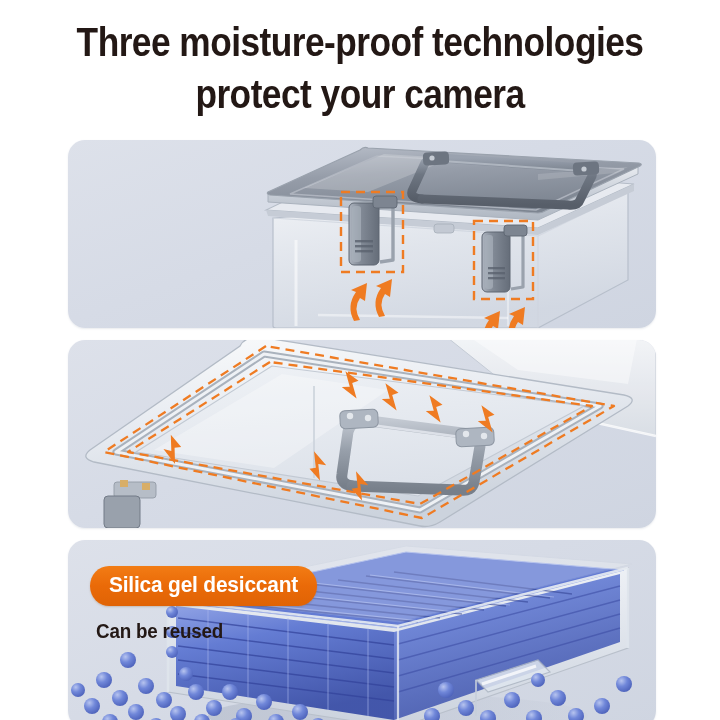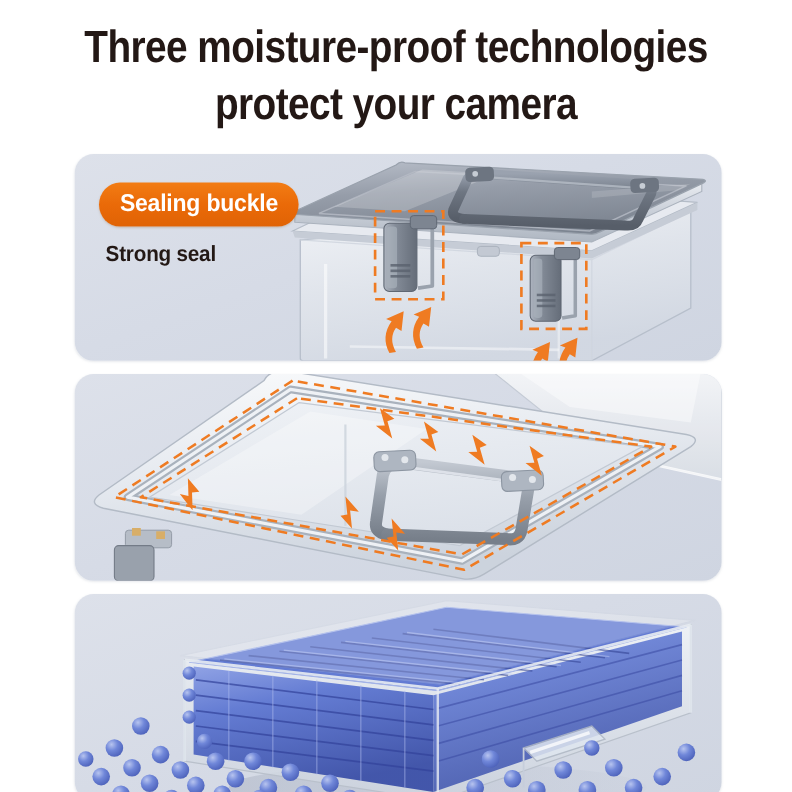--- a/index.html
+++ b/index.html
@@ -197,24 +197,20 @@
           <path d="M286 181 Q278 166 288 152 L283 150 L299 143 L297 161 L292 158 Q285 168 292 180 Z"></path>
           <path d="M311 177 Q303 162 313 148 L308 146 L324 139 L322 157 L317 154 Q310 164 317 176 Z"></path>
         </g>
         <g fill="#ef7b22" transform="translate(133,28)">
           <path d="M286 181 Q278 166 288 152 L283 150 L299 143 L297 161 L292 158 Q285 168 292 180 Z"></path>
           <path d="M311 177 Q303 162 313 148 L308 146 L324 139 L322 157 L317 154 Q310 164 317 176 Z"></path>
         </g>
       </svg>
     </div>
 
-    <div class="panel-text">
-      <div class="badge">Sealing buckle</div>
-      <div class="subtext">Strong seal</div>
-    </div>
   </div>
 
   <div class="panel" id="panel-2">
 
     <div class="art">
       <svg viewBox="0 0 588 188" preserveAspectRatio="none">
         <defs>
           <linearGradient id="lidU2" x1="0" y1="0" x2="0.3" y2="1">
             <stop offset="0" stop-color="#fafbfc"></stop>
             <stop offset="0.5" stop-color="#e6eaf0"></stop>
@@ -424,15 +420,19 @@
           <circle cx="490" cy="158" r="8" fill="url(#bead3)"></circle>
           <circle cx="508" cy="176" r="8" fill="url(#bead3)"></circle>
           <circle cx="534" cy="166" r="8" fill="url(#bead3)"></circle>
           <circle cx="556" cy="144" r="8" fill="url(#bead3)"></circle>
           <circle cx="470" cy="140" r="7" fill="url(#bead3)"></circle>
           <circle cx="352" cy="190" r="7" fill="url(#bead3)"></circle>
         </g>
       </svg>
     </div>
 
+    <div class="panel-text">
+      <div class="badge">Silica gel desiccant</div>
+      <div class="subtext">Can be reused</div>
+    </div>
   </div>
 
 </div>
 
 </body></html>

